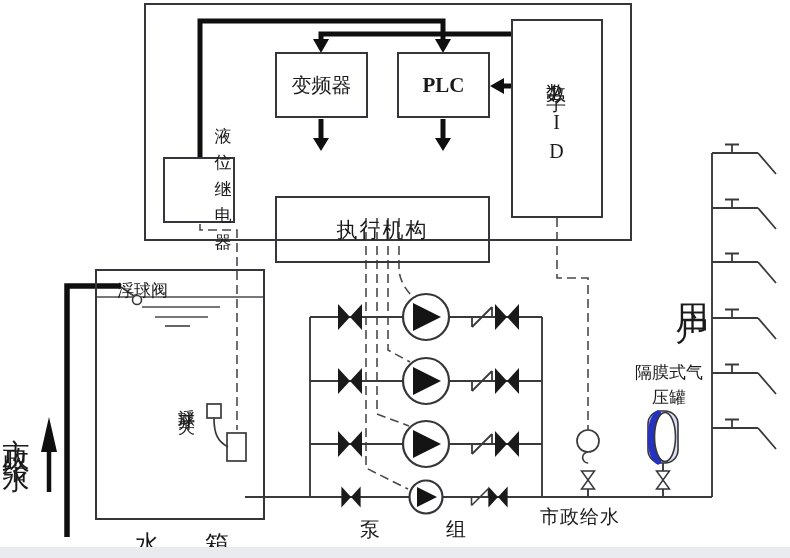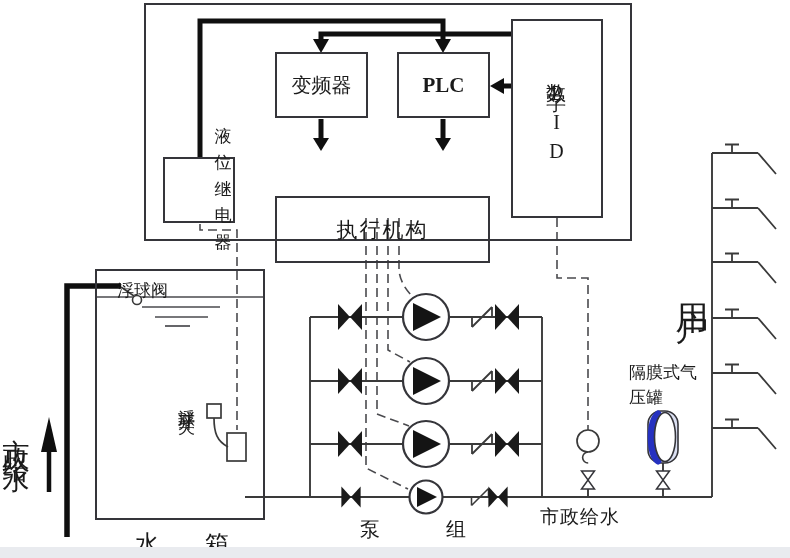--- a/index.html
+++ b/index.html
@@ -5,21 +5,21 @@
   html,body{margin:0;padding:0;background:#ffffff;}
   #stage{
     position:relative;width:790px;height:558px;background:#ffffff;overflow:hidden;
     font-family:"Liberation Serif","DejaVu Serif",serif;color:#1a1a1a;
   }
   #pipes{position:absolute;left:0;top:0;}
   .box{position:absolute;border:2px solid #35353a;background:transparent;
        display:flex;align-items:center;justify-content:center;text-align:center;box-sizing:border-box;}
   .lbl{position:absolute;white-space:nowrap;}
   .vtext{writing-mode:vertical-rl;text-orientation:upright;white-space:nowrap;}
-  .wrap{white-space:normal;}
+  .wrap{white-space:normal;text-align:center;}
   #outer-frame{left:144px;top:3px;width:488px;height:238px;}
   #relay-box{left:163px;top:157px;width:72px;height:66px;font-size:17px;line-height:1.55;padding-left:48px;}
   #vfd-box{left:275px;top:52px;width:93px;height:66px;font-size:20px;}
   #plc-box{left:397px;top:52px;width:93px;height:66px;font-size:21px;font-weight:bold;}
   #pid-box{left:511px;top:19px;width:92px;height:199px;font-size:20px;}
   #pid-box .vtext{letter-spacing:7px;}
   #actuator-box{left:275px;top:151px;width:215px;height:67px;font-size:21px;letter-spacing:2px;margin-top:45px;}
   #tank-box{left:95px;top:269px;width:170px;height:251px;}
   #municipal-label{left:2px;top:417px;font-size:27px;letter-spacing:9px;line-height:1;}
   #floatvalve-label{left:117px;top:279px;font-size:17px;}

